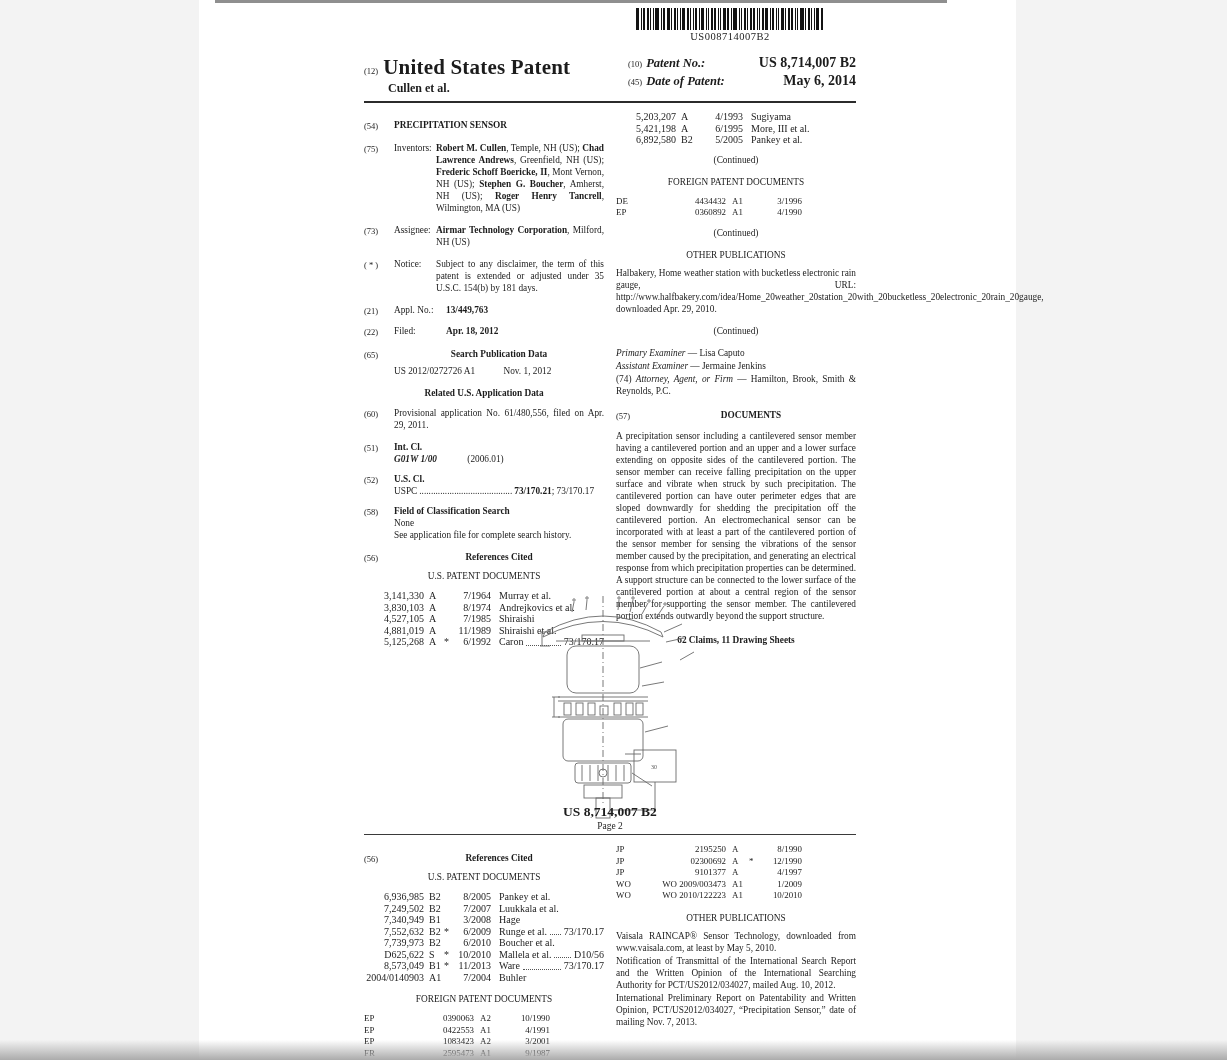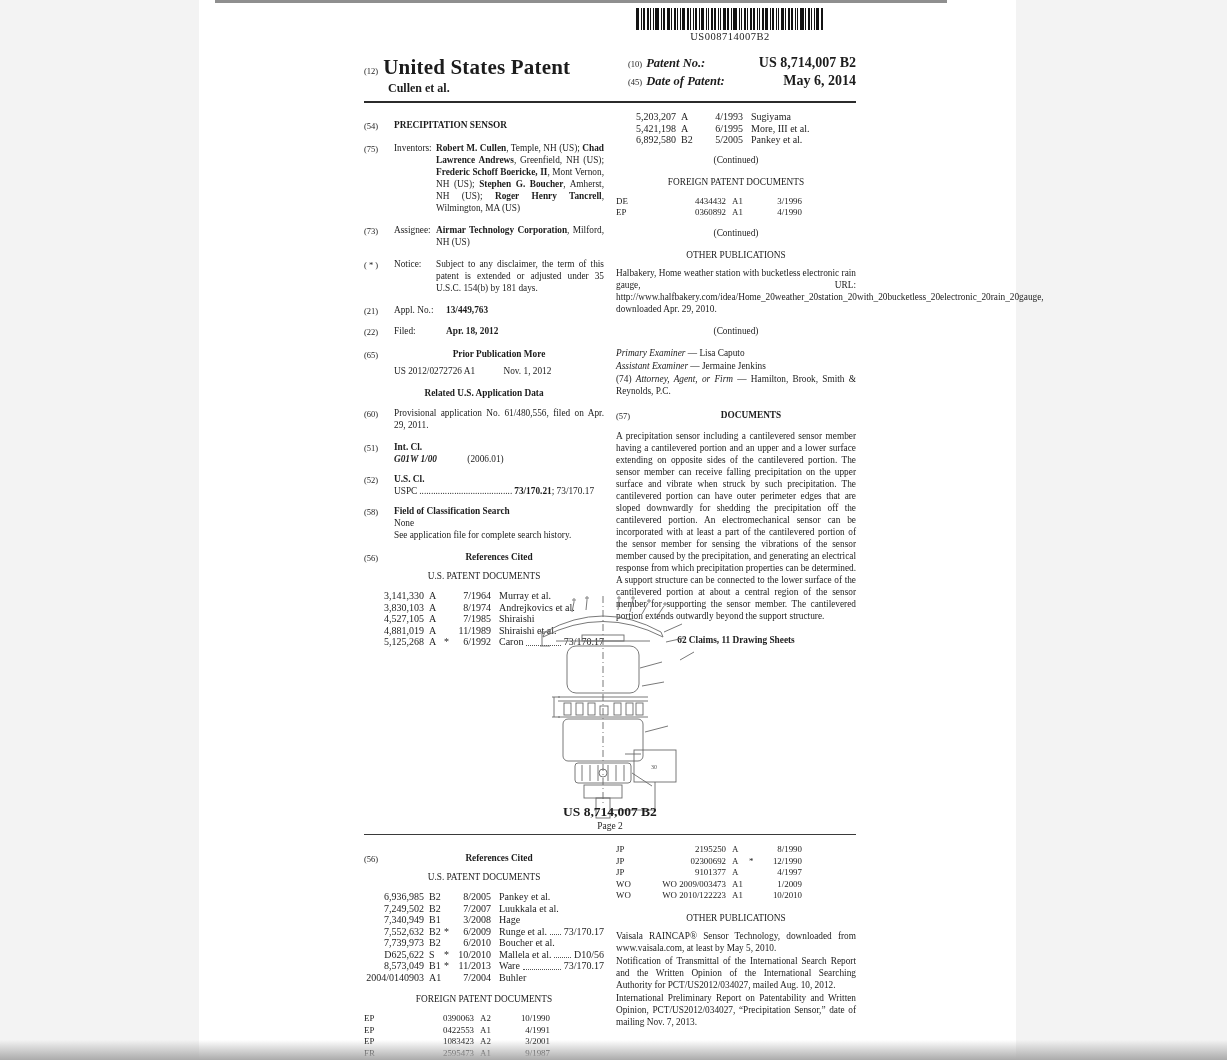--- a/index.html
+++ b/index.html
@@ -197,21 +197,21 @@
           <span class="flabel" style="width:52px">Appl. No.:</span>
           <span class="fvalue bold">13/449,763</span>
         </div>
         <div class="fieldrow">
           <span class="fcode">(22)</span>
           <span class="flabel" style="width:52px">Filed:</span>
           <span class="fvalue bold">Apr. 18, 2012</span>
         </div>
         <div class="fieldrow" style="margin-bottom:4px">
           <span class="fcode">(65)</span>
-          <span class="fvalue bold center">Prior Publication More</span>
+          <span class="fvalue bold center">Search Publication Data</span>
         </div>
         <div class="indent1" style="margin-bottom:10px">
           <span>US 2012/0272726 A1</span>
           <span style="margin-left:26px">Nov. 1, 2012</span>
         </div>
         <div class="chead">Related U.S. Application Data</div>
         <div class="fieldrow">
           <span class="fcode">(60)</span>
           <span class="fvalue">Provisional application No. 61/480,556, filed on Apr. 29, 2011.</span>
         </div>

